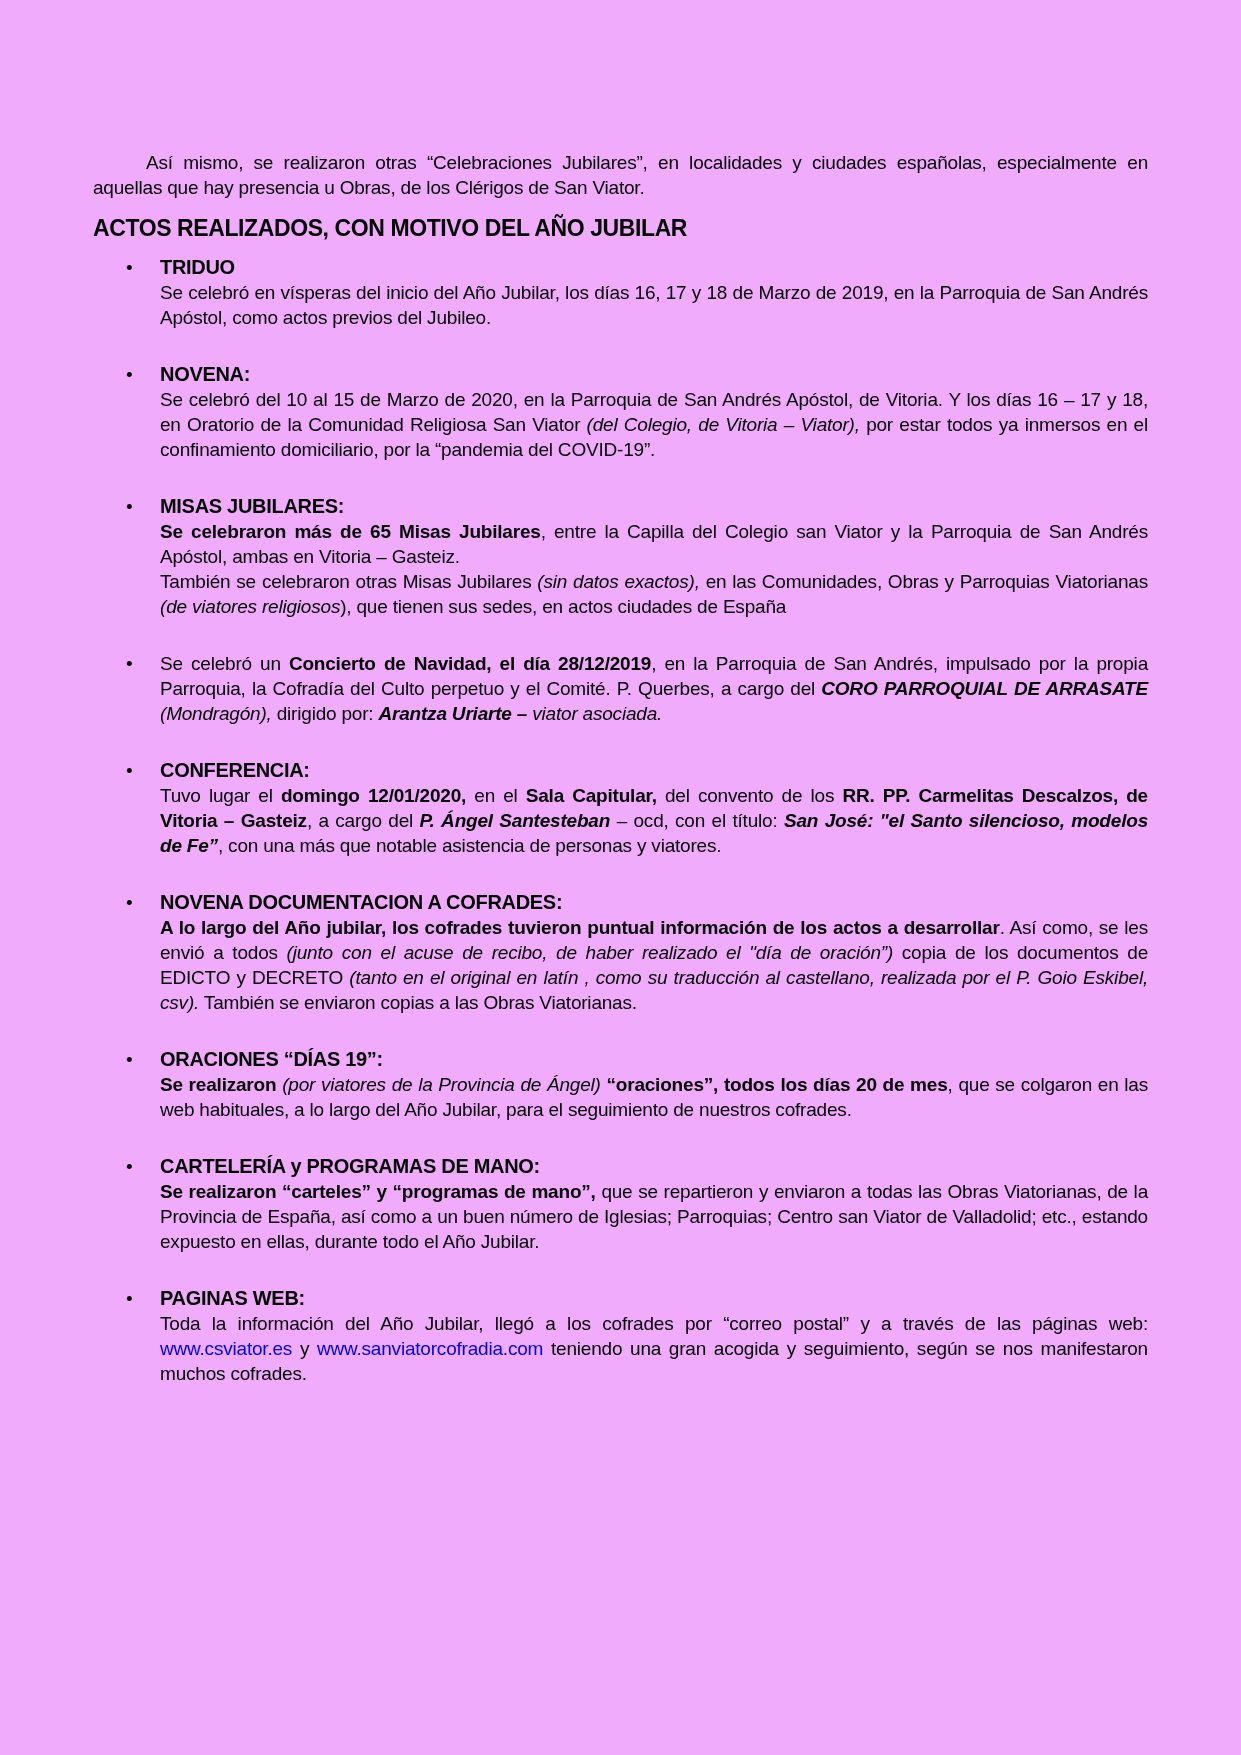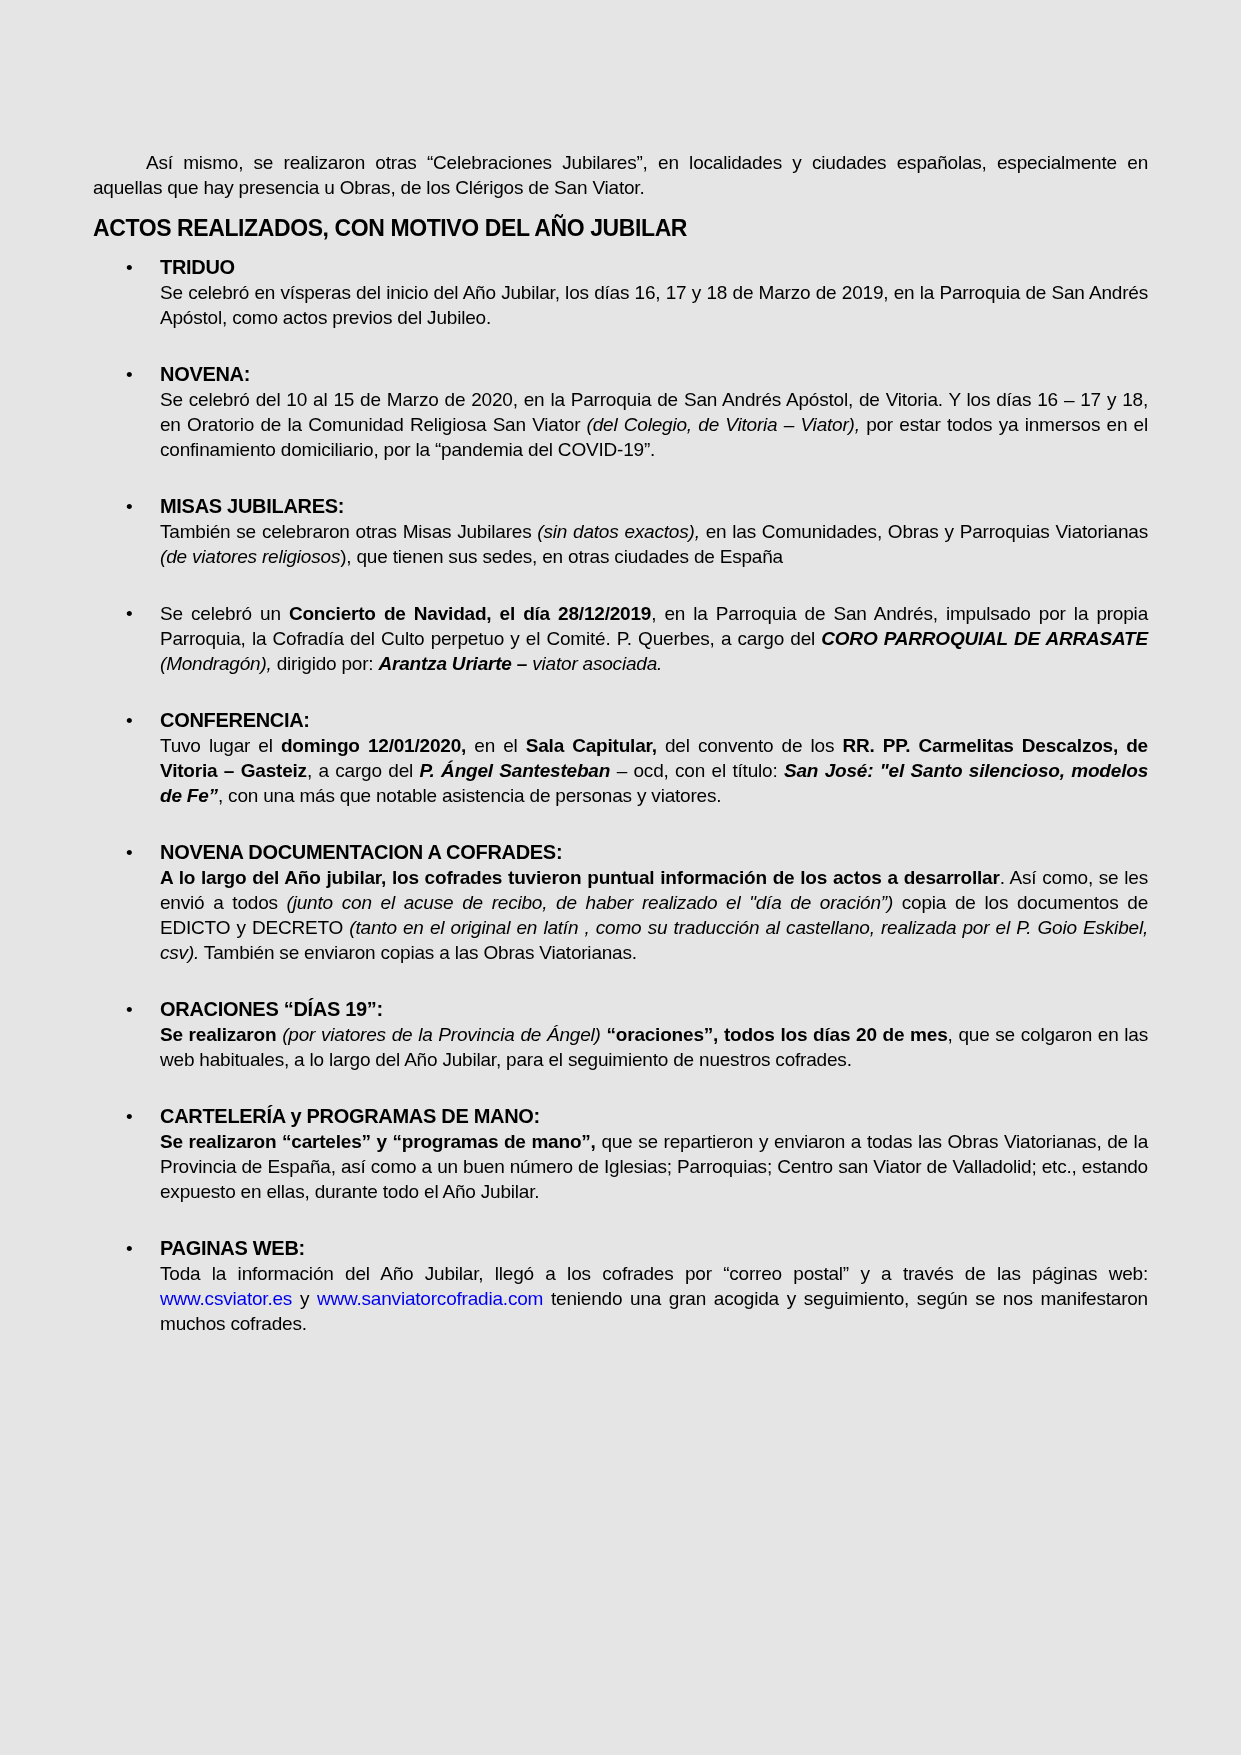--- a/index.html
+++ b/index.html
@@ -1,21 +1,21 @@
 <!DOCTYPE html>
 <html><head>
 <meta charset="utf-8">
 <style>
   html, body { margin: 0; padding: 0; background: #ffffff; }
   .page {
     position: relative;
     width: 1241px;
     height: 1755px;
     box-sizing: border-box;
-    background: #e5e5e5;
+    background: #f0abfc;
     color: #000000;
     font-family: "Liberation Sans", sans-serif;
     font-size: 19px;
     line-height: 25px;
     letter-spacing: -0.2px;
     padding: 150px 93px 0 93px;
     overflow: hidden;
   }
   .intro {
     margin: 0 0 16px 0;
@@ -74,21 +74,24 @@
       <p class="title">NOVENA:</p>
       <p class="body">
         <span>Se celebró del 10 al 15 de Marzo de 2020, en la Parroquia de San Andrés Apóstol, de Vitoria. Y los días 16 – 17 y 18, en Oratorio de la Comunidad Religiosa San Viator </span><span class="i">(del Colegio, de Vitoria – Viator),</span><span> por estar todos ya inmersos en el confinamiento domiciliario, por la “pandemia del COVID-19”.</span>
       </p>
     </li>
 
     <li class="item">
       <span class="bullet">•</span>
       <p class="title">MISAS JUBILARES:</p>
       <p class="body">
-        <span>También se celebraron otras Misas Jubilares </span><span class="i">(sin datos exactos),</span><span> en las Comunidades, Obras y Parroquias Viatorianas </span><span class="i">(de viatores religiosos</span><span>), que tienen sus sedes, en otras ciudades de España</span>
+        <span class="b">Se celebraron más de 65 Misas Jubilares</span><span>, entre la Capilla del Colegio san Viator y la Parroquia de San Andrés Apóstol, ambas en Vitoria – Gasteiz.</span>
+      </p>
+      <p class="body">
+        <span>También se celebraron otras Misas Jubilares </span><span class="i">(sin datos exactos),</span><span> en las Comunidades, Obras y Parroquias Viatorianas </span><span class="i">(de viatores religiosos</span><span>), que tienen sus sedes, en actos ciudades de España</span>
       </p>
     </li>
 
     <li class="item">
       <span class="bullet">•</span>
       <p class="body">
         <span>Se celebró un </span><span class="b">Concierto de Navidad, el día 28/12/2019</span><span>, en la Parroquia de San Andrés, impulsado por la propia Parroquia, la Cofradía del Culto perpetuo y el Comité. P. Querbes, a cargo del </span><span class="bi">CORO PARROQUIAL DE ARRASATE </span><span class="i">(Mondragón),</span><span> dirigido por: </span><span class="bi">Arantza Uriarte – </span><span class="i">viator asociada.</span>
       </p>
     </li>
 

